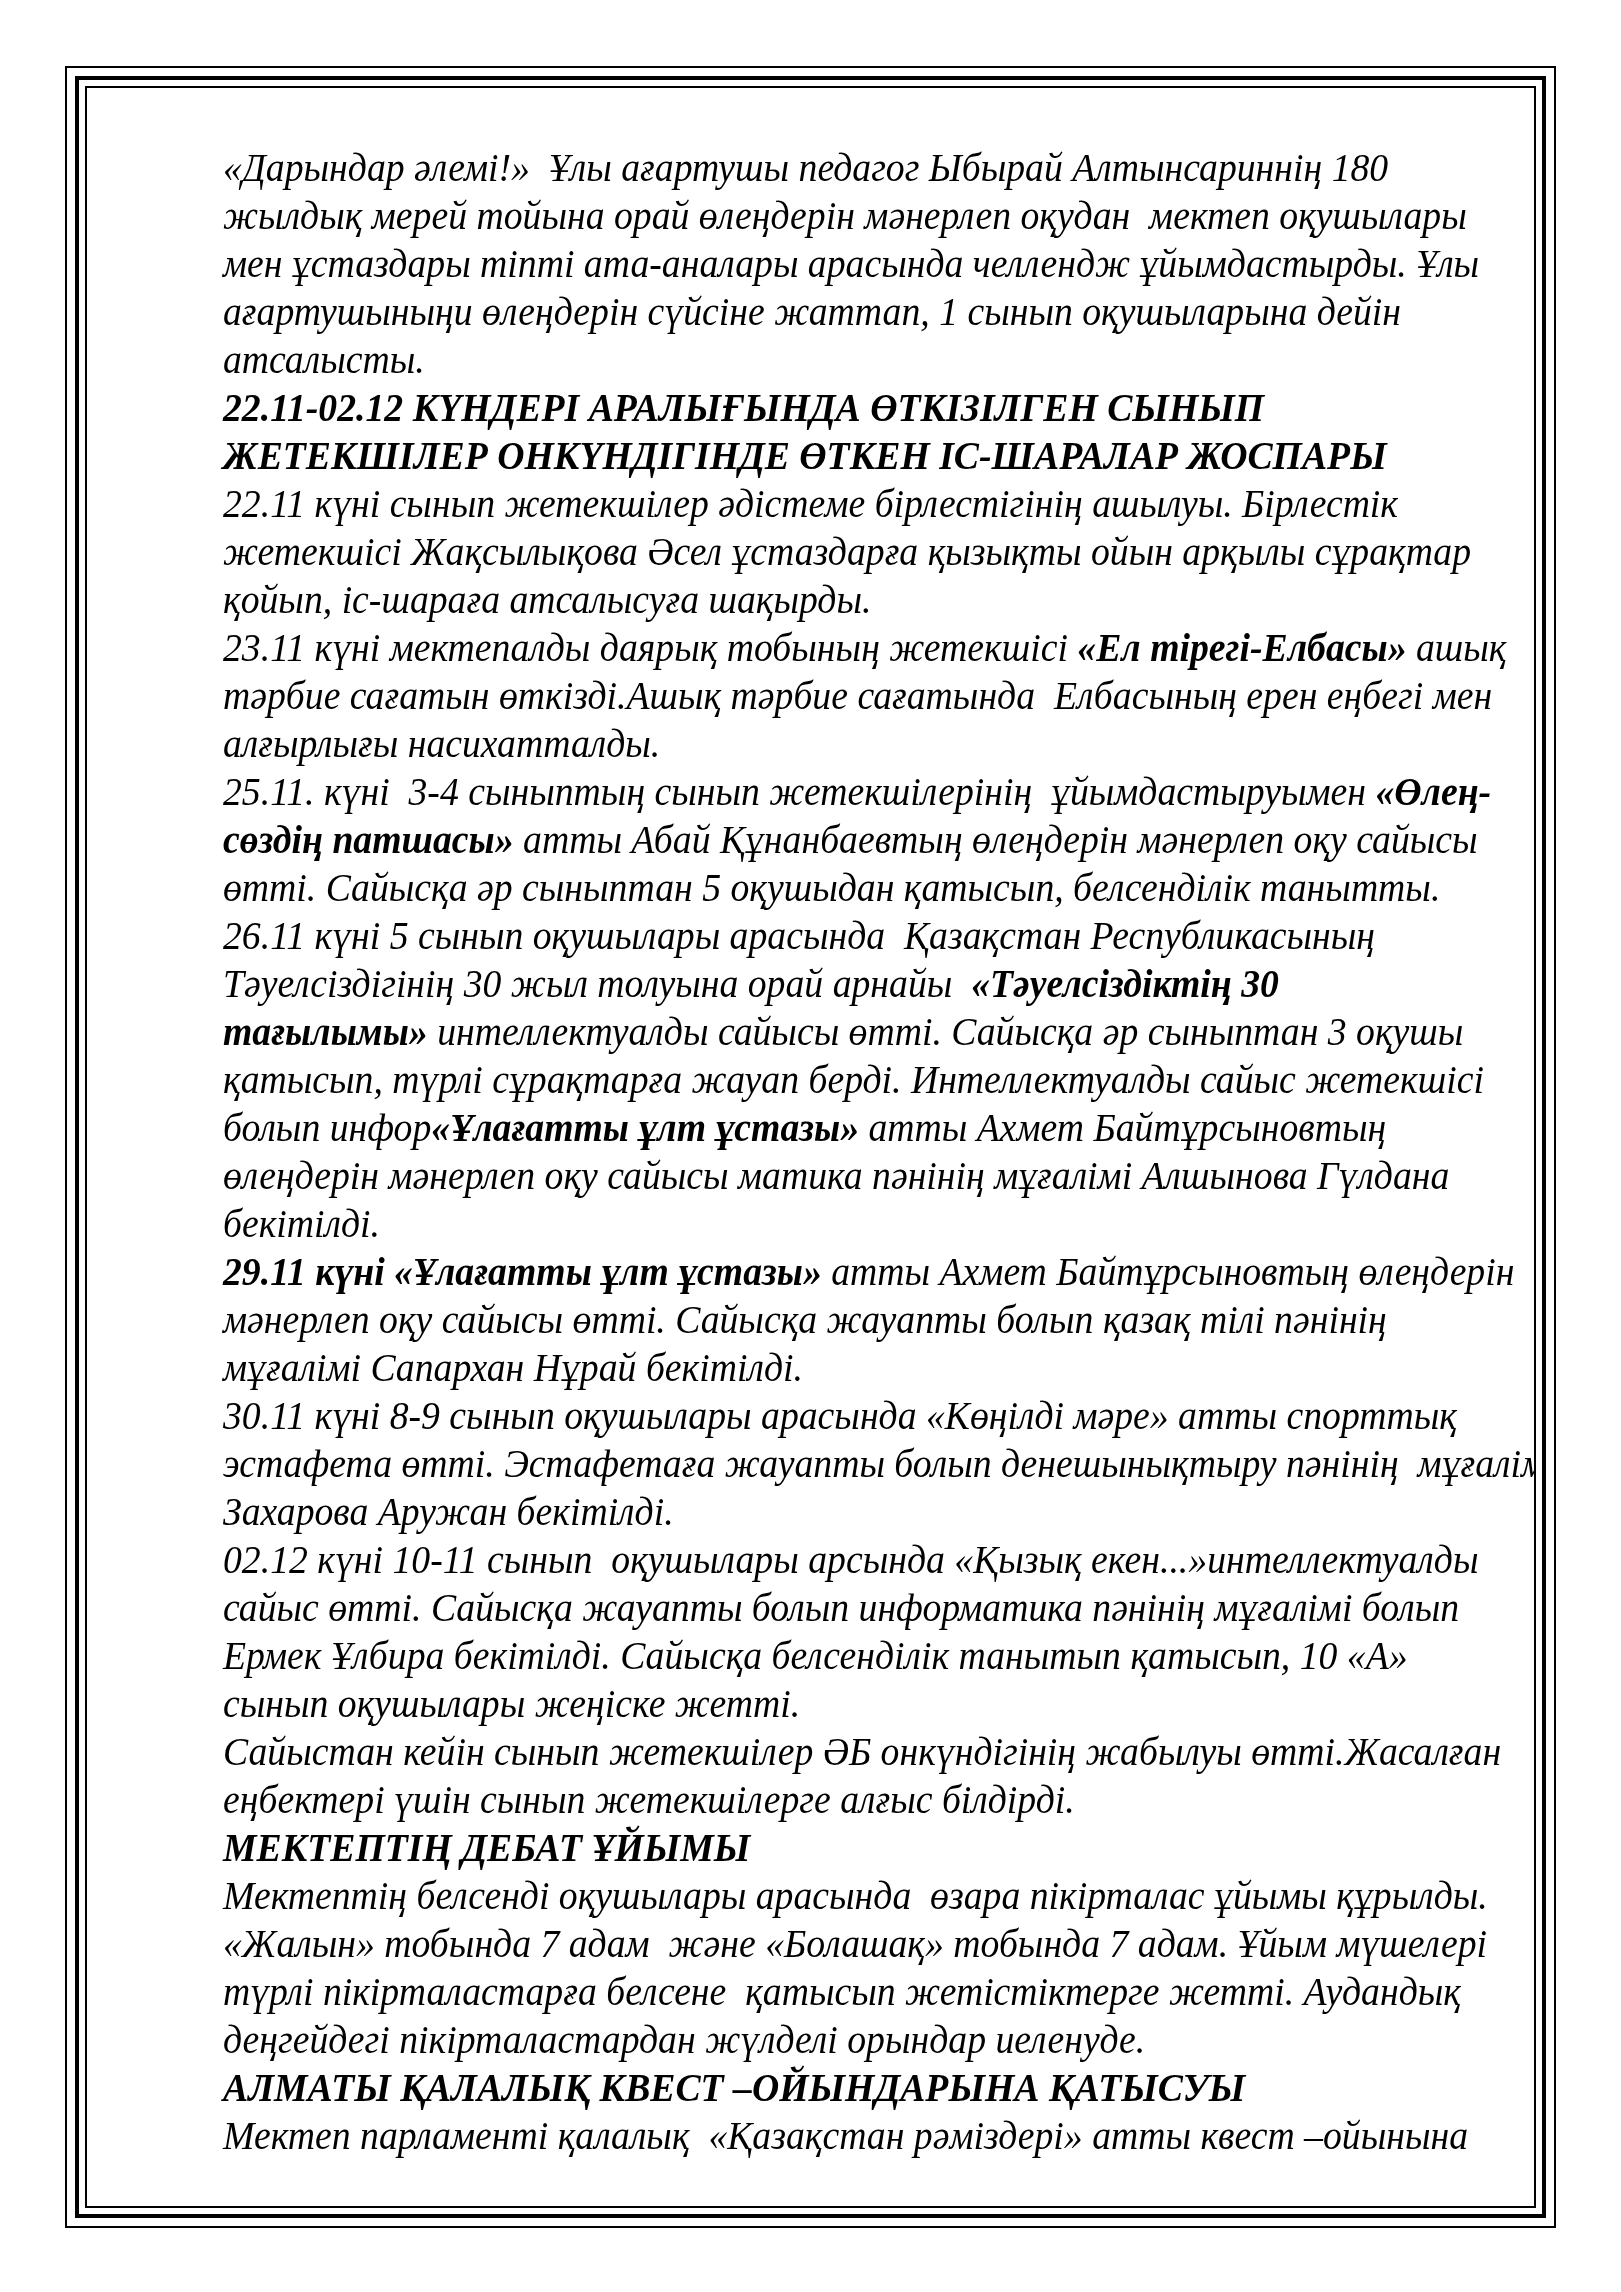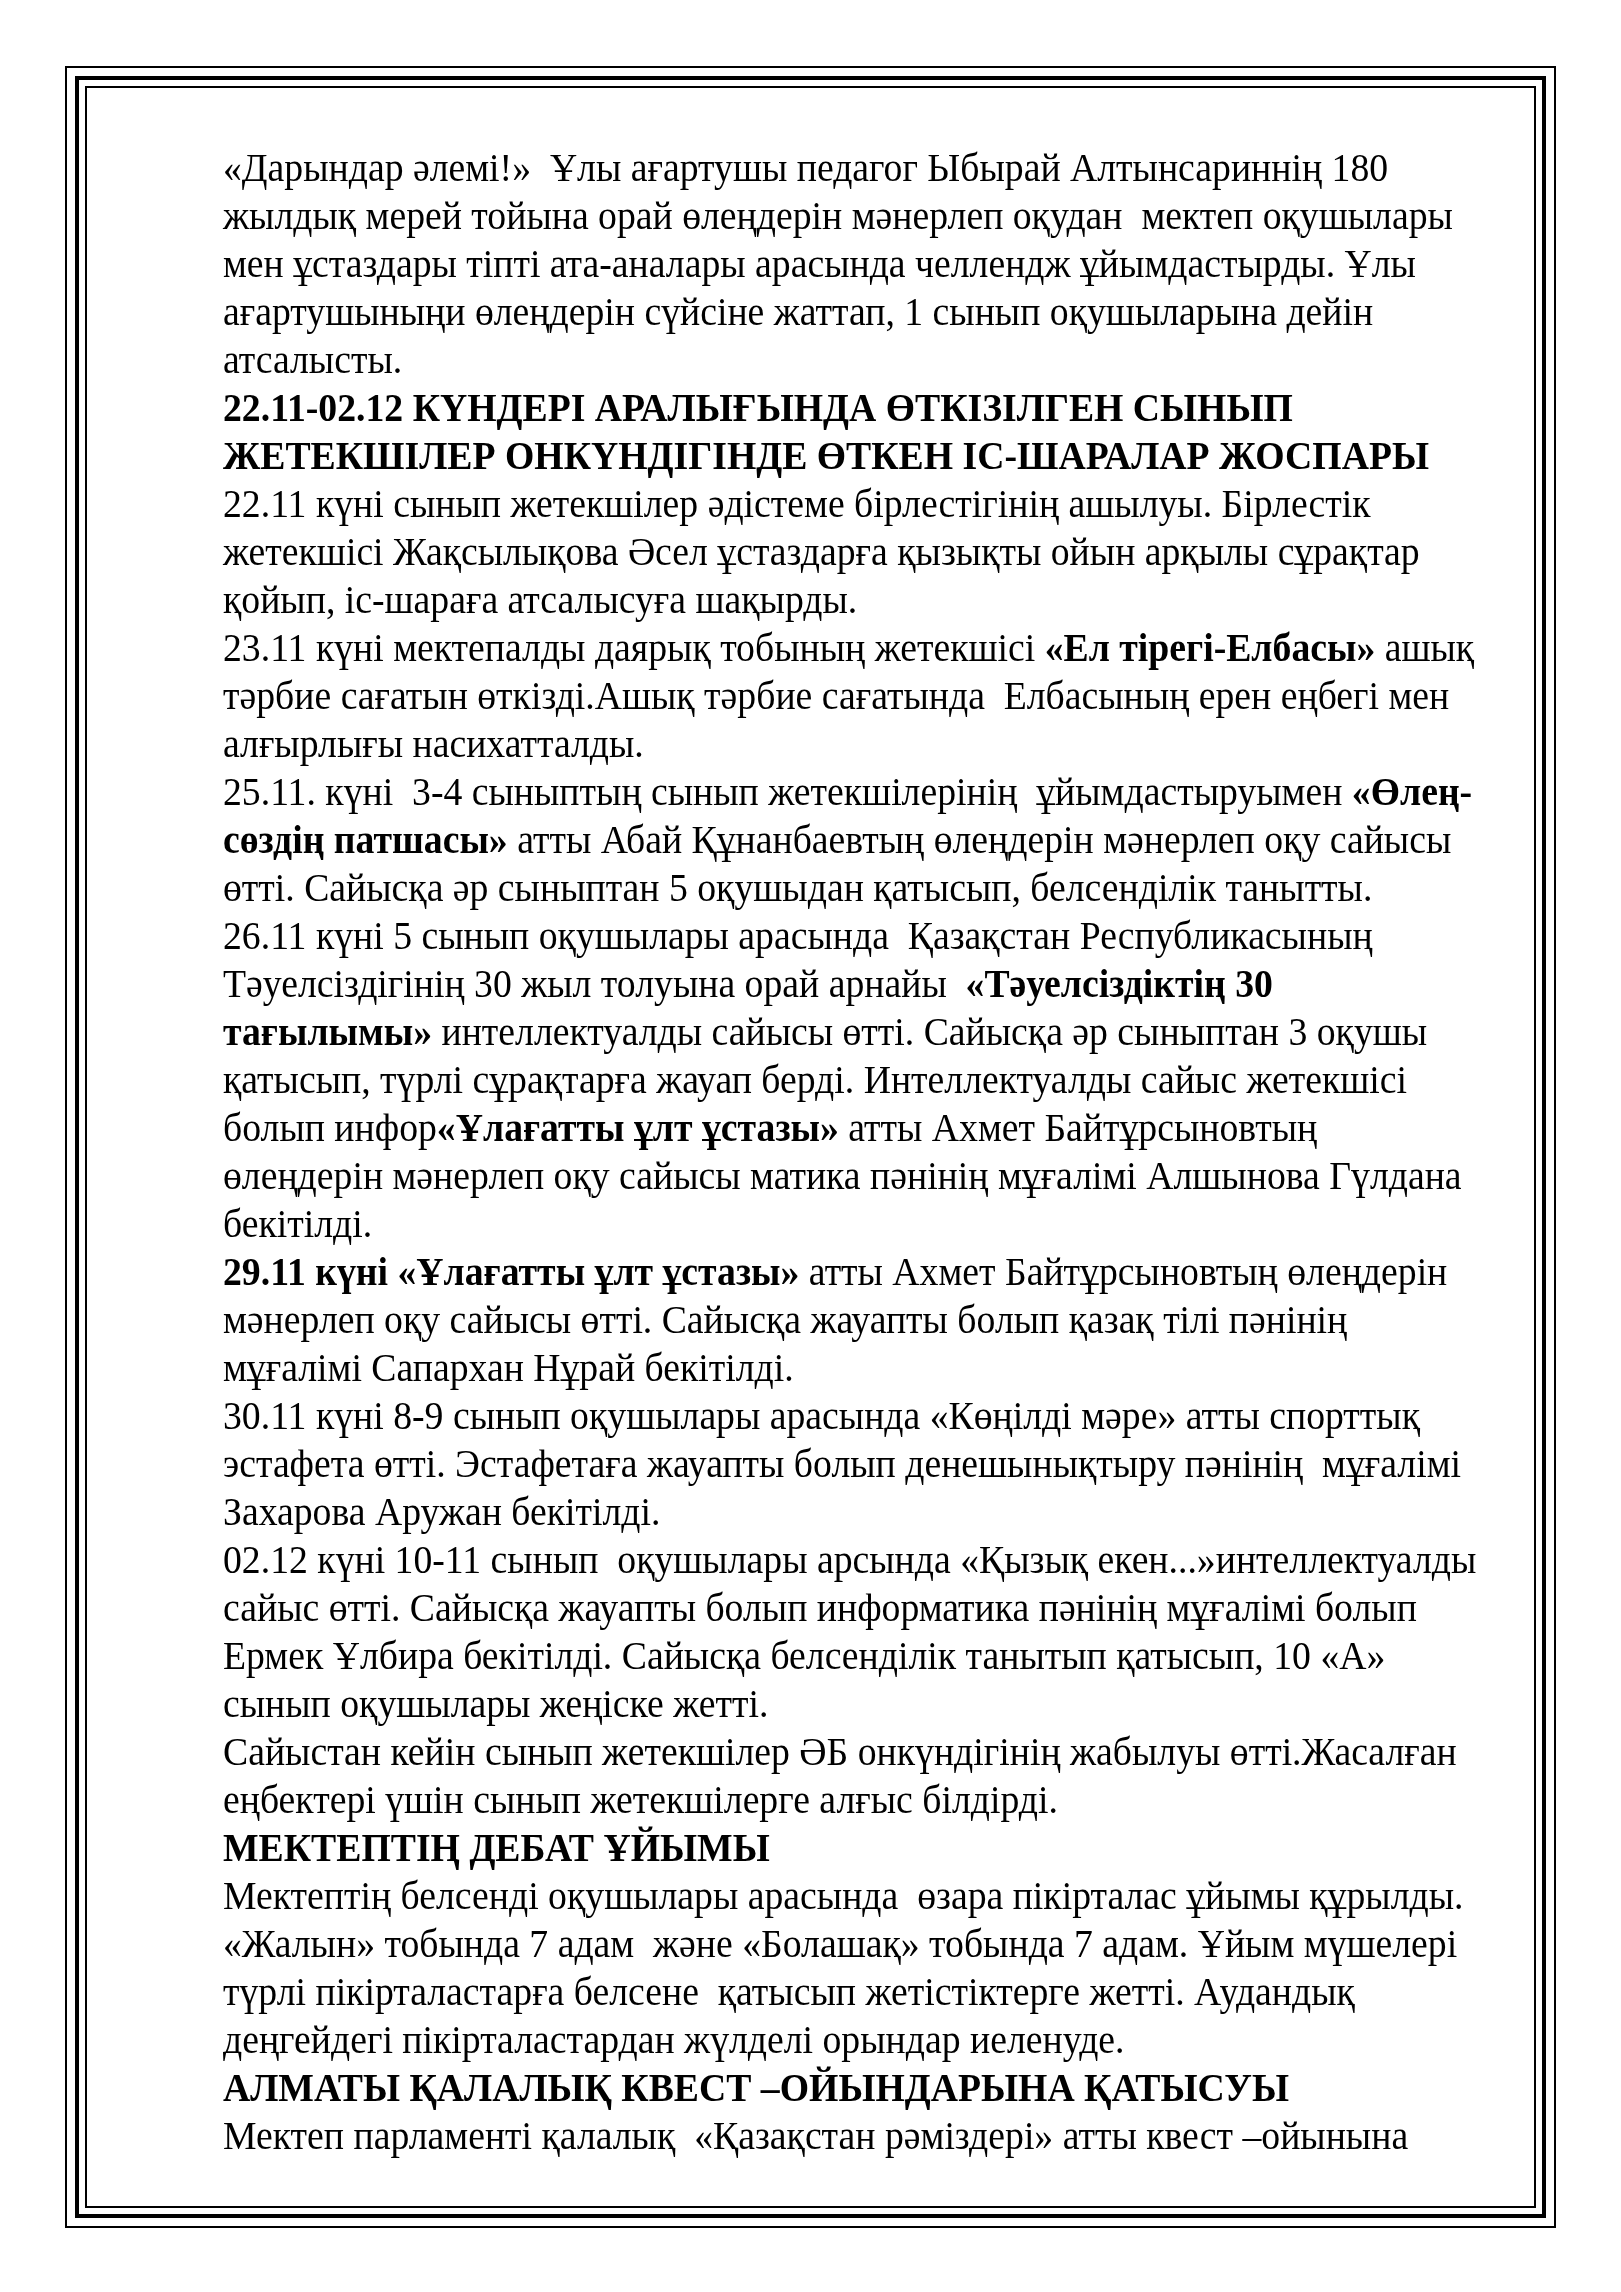--- a/index.html
+++ b/index.html
@@ -7,20 +7,21 @@
     padding: 0;
     background: #ffffff;
   }
   .page {
     position: relative;
     width: 1621px;
     height: 2293px;
     background: #ffffff;
     overflow: hidden;
     font-family: "Liberation Serif", serif;
+    font-style: italic;
   }
   
   .frame-outer {
     position: absolute;
     left: 65px;
     top: 66px;
     width: 1491px;
     height: 2162px;
     border: 2px solid #000000;
     box-sizing: border-box;

